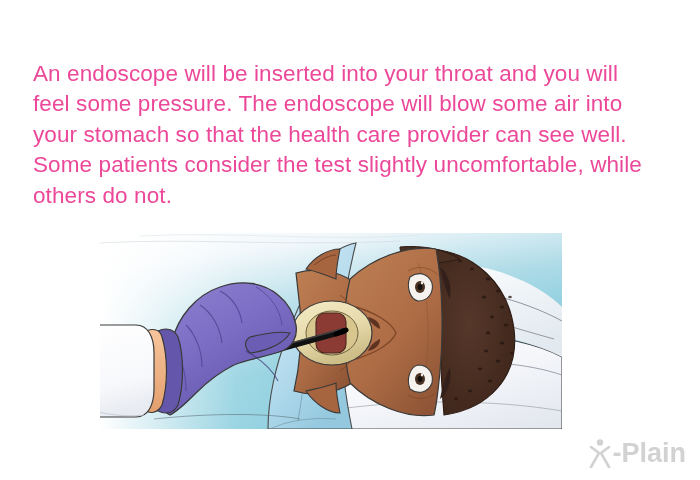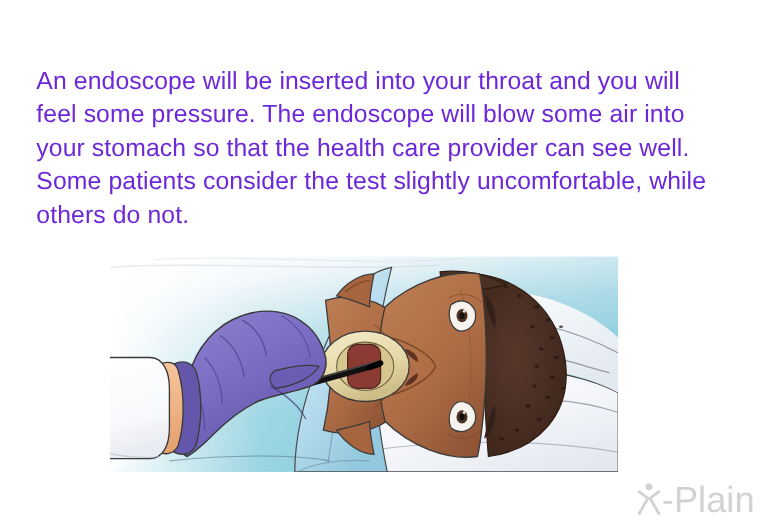--- a/index.html
+++ b/index.html
@@ -12,21 +12,21 @@
   }
   #page{position:relative;width:700px;height:480px;background:#fff;}
 
   
   .copy{
     position:absolute;
     left:33px; top:36px;
     width:614px;
     font-size:22.5px;
     line-height:30.5px;
-    color:#6d28d9;
+    color:#ec4899;
     letter-spacing:.1px;
     font-weight:400;
   }
 
   
   .illus{
     position:absolute;
     left:100px; top:233px;
     width:462px; height:196px;
     overflow:hidden;
@@ -36,24 +36,24 @@
   
   .logo{
     position:absolute;
     right:14px; bottom:10px;
     height:34px;
     display:flex;align-items:center;
     color:#d2d2d2;
   }
   .logo .mark{width:26px;height:30px;display:block;}
   .logo .word{
-    font-size:33px;
+    font-size:27px;
     line-height:25px;
     color:#d2d2d2;
-    font-weight:400;
+    font-weight:700;
     margin-left:-1px;
     letter-spacing:0px;
   }
 </style>
 </head>
 <body>
 
 <div id="page">
 
   <p class="copy">An endoscope will be inserted into your throat and you will feel some pressure. The endoscope will blow some air into your stomach so that the health care provider can see well. Some patients consider the test slightly uncomfortable, while others do not.</p>

